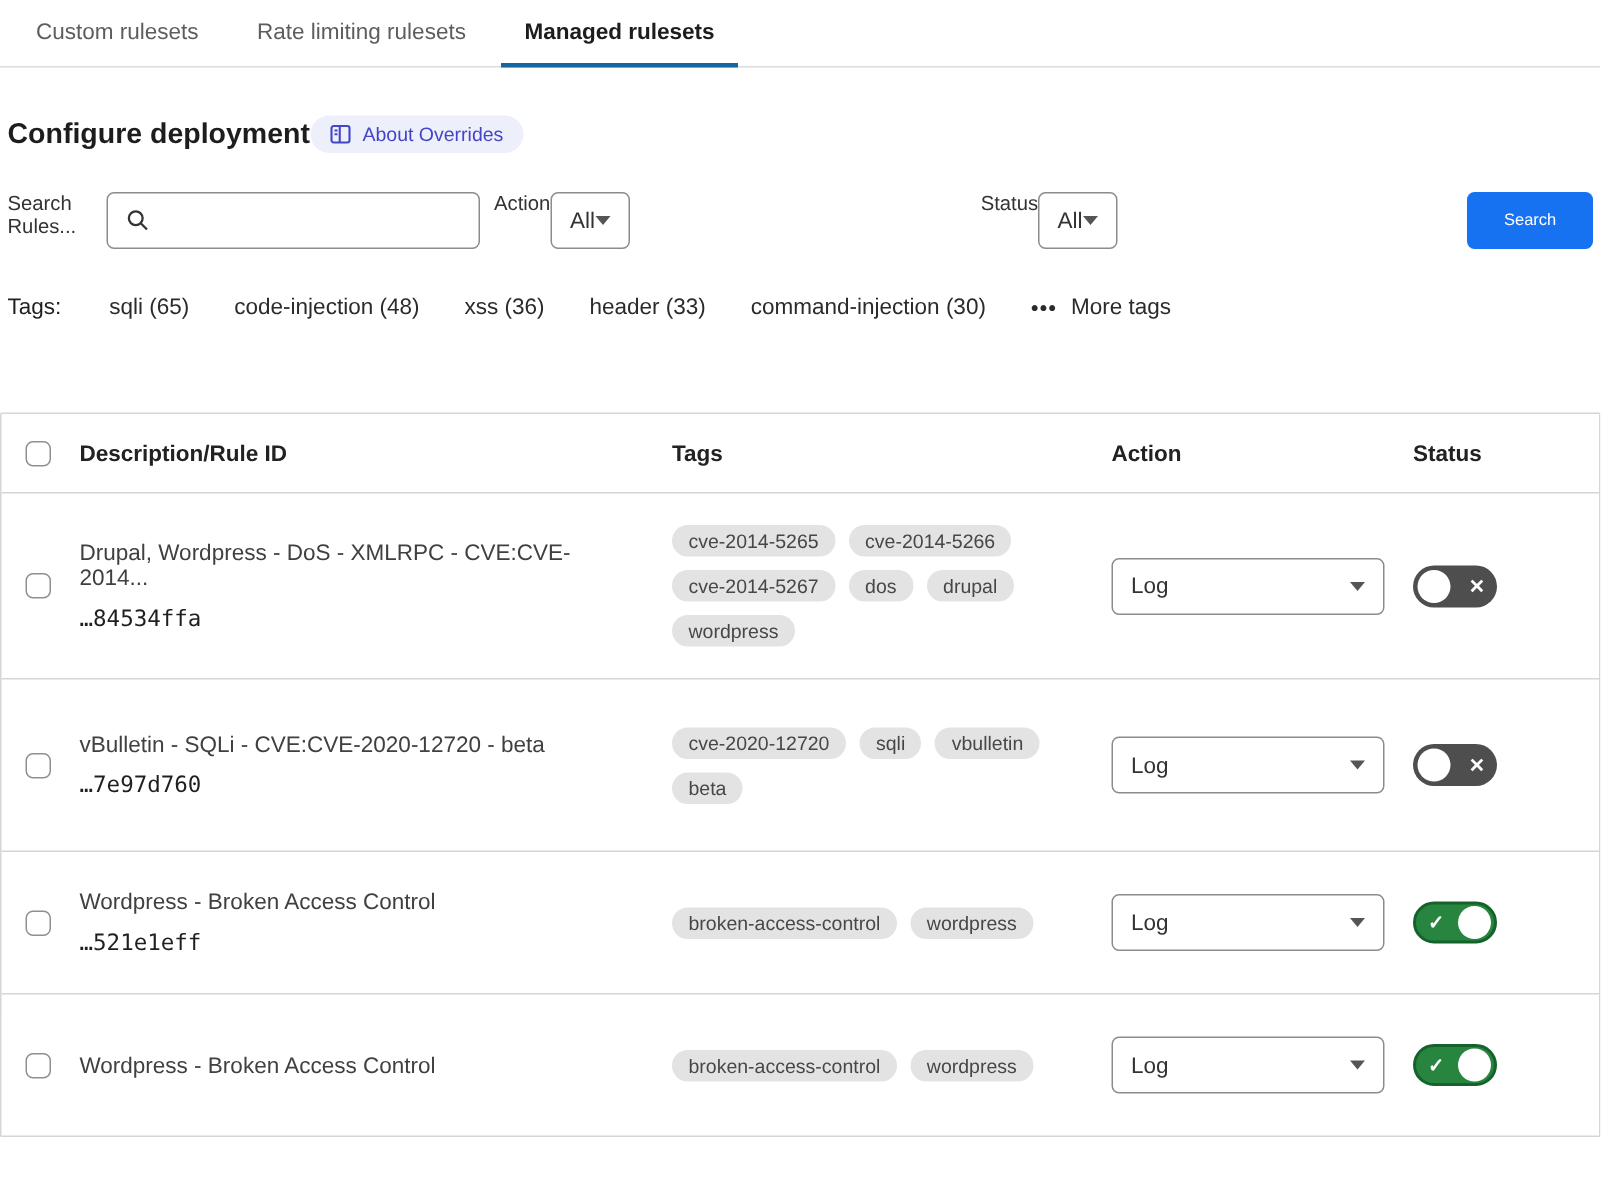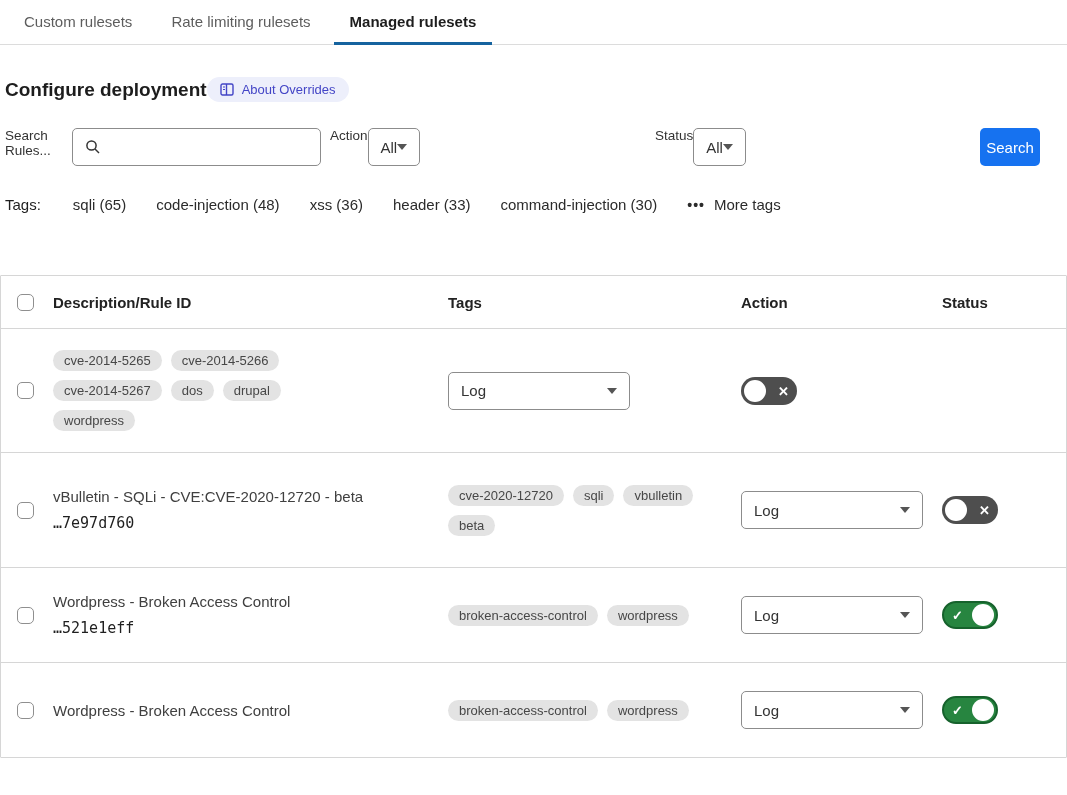--- a/index.html
+++ b/index.html
@@ -89,24 +89,24 @@
   }
   .select { justify-content: space-between; cursor: pointer; }
   .caret {
     width: 0; height: 0;
     border-left: 5px solid transparent;
     border-right: 5px solid transparent;
     border-top: 6px solid #555;
   }
   .btn-primary {
     height: 38px;
-    width: 60px;
+    width: 84px;
     background: #1672f0;
     color: #fff;
-    font-size: 15px;
+    font-size: 11px;
     border: none;
     border-radius: 5px;
     cursor: pointer;
     font-family: "Liberation Sans", sans-serif;
   }
 
   
   .tags-bar {
     margin-top: 30px;
     display: flex;
@@ -281,20 +281,24 @@
     <div class="th">Description/Rule ID</div>
     <div class="th">Tags</div>
     <div class="th">Action</div>
     <div class="th">Status</div>
   </div>
 
   <div class="trow tbody-row row-0">
     <div class="cell-check">
       <div class="checkbox"></div>
     </div>
+    <div class="cell-desc">
+      <div class="desc-title">Drupal, Wordpress - DoS - XMLRPC - CVE:CVE-2014...</div>
+      <div class="rule-id">…84534ffa</div>
+    </div>
     <div class="cell-tags">
       <span class="tag-pill">cve-2014-5265</span>
       <span class="tag-pill">cve-2014-5266</span>
       <span class="tag-pill">cve-2014-5267</span>
       <span class="tag-pill">dos</span>
       <span class="tag-pill">drupal</span>
       <span class="tag-pill">wordpress</span>
     </div>
     <div>
       <div class="select action-select">

